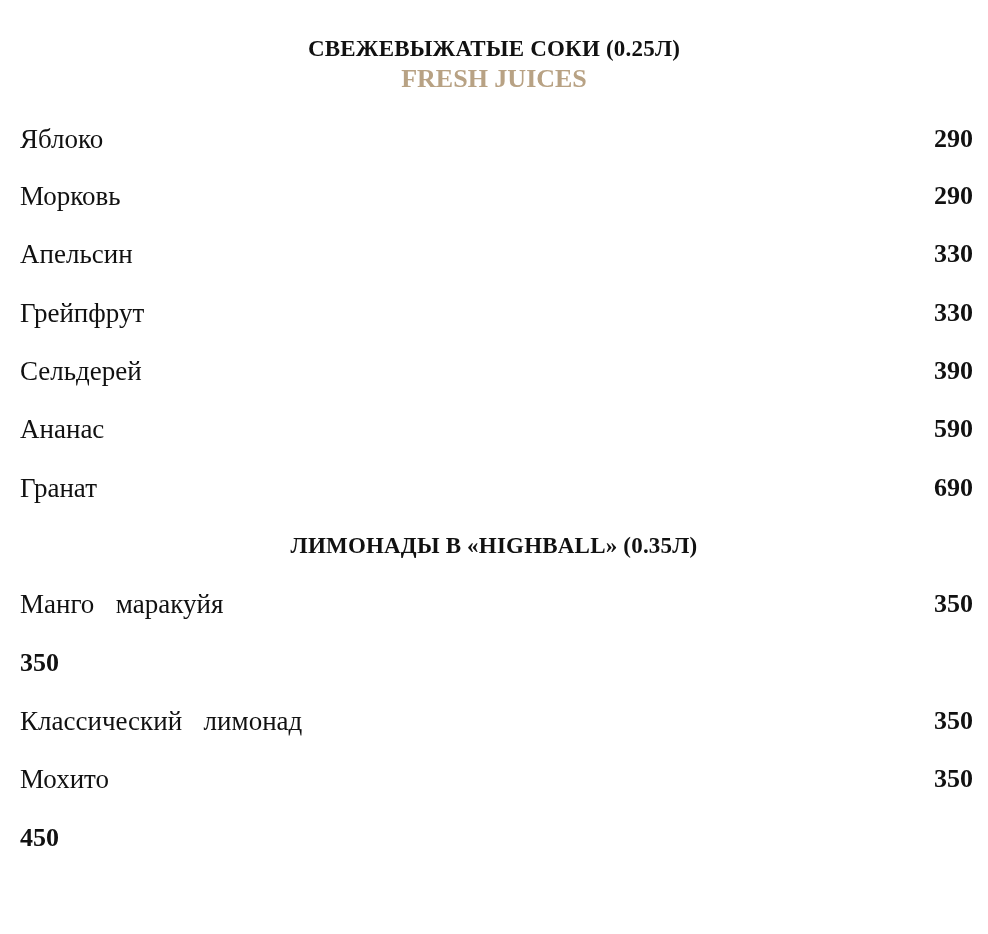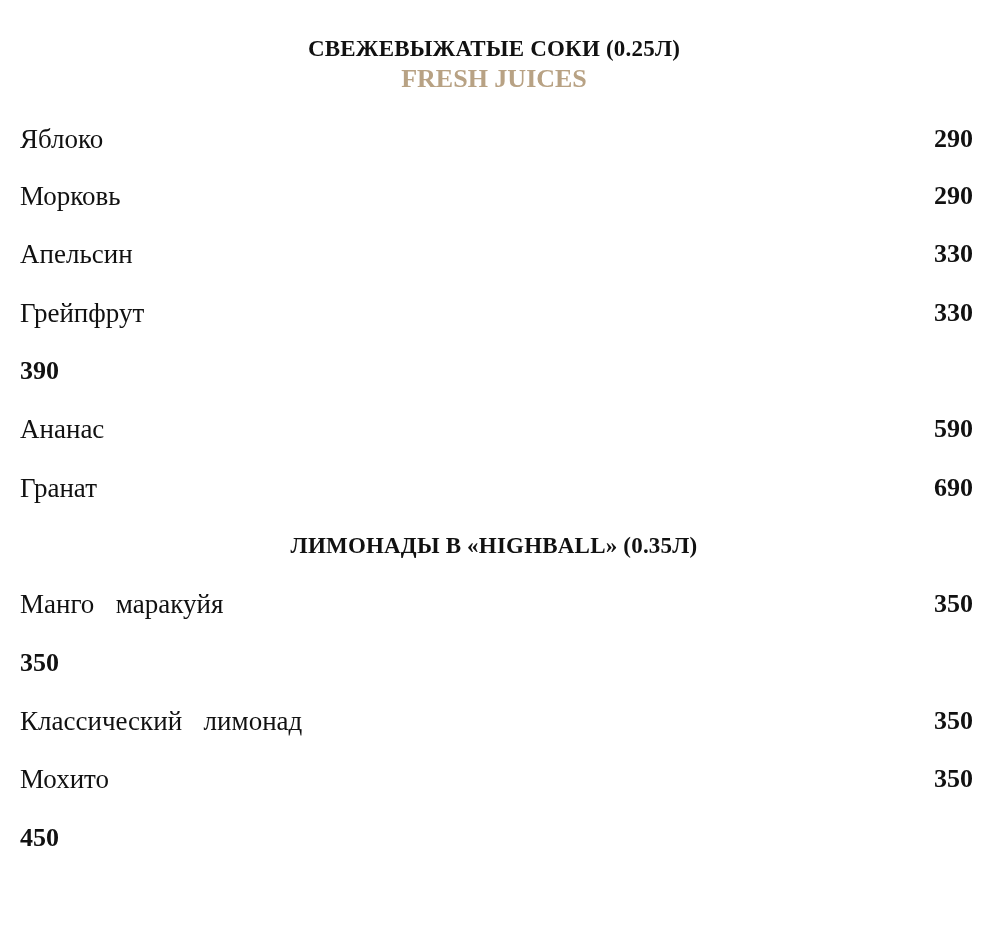--- a/index.html
+++ b/index.html
@@ -72,20 +72,21 @@
 </div>
 <div class="item" style="top:237px;text-align:center;">
   <span class="item-name">Апельсин</span>
   <span class="item-price">330</span>
 </div>
 <div class="item" style="top:296px;">
   <span class="item-name">Грейпфрут</span>
   <span class="item-price">330</span>
 </div>
 <div class="item" style="top:354px;">
+  <span class="item-name">Сельдерей</span>
   <span class="item-price">390</span>
 </div>
 <div class="item" style="top:412px;">
   <span class="item-name">Ананас</span>
   <span class="item-price">590</span>
 </div>
 <div class="item" style="top:471px;">
   <span class="item-name">Гранат</span>
   <span class="item-price">690</span>
 </div>

